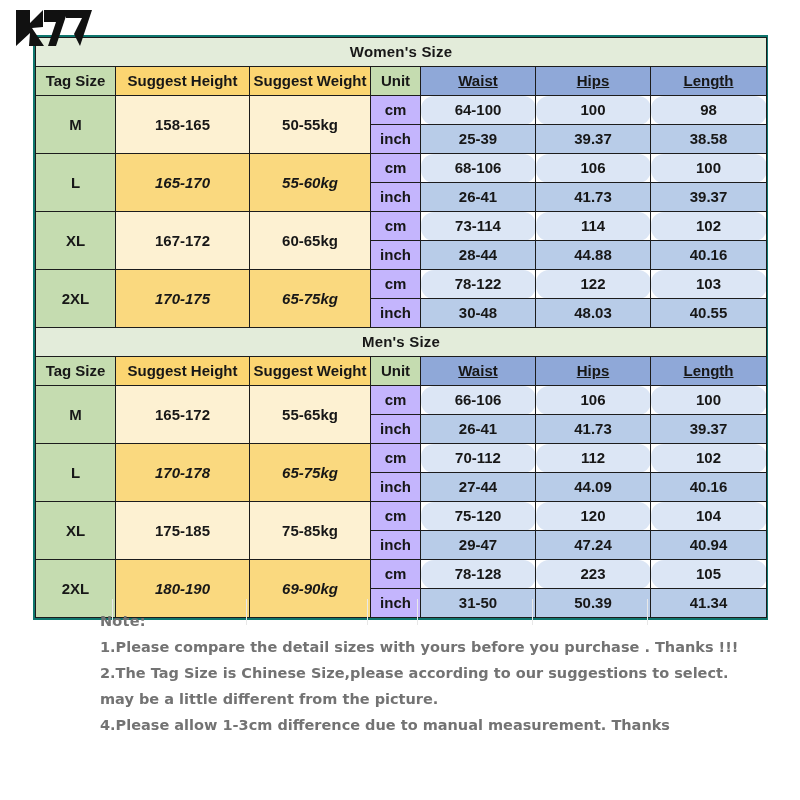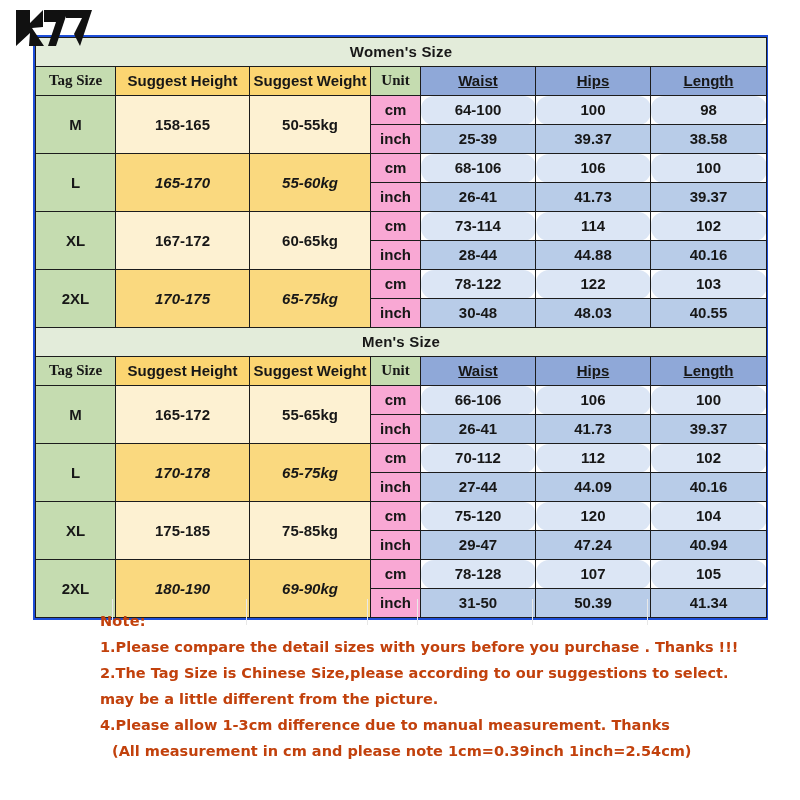--- a/index.html
+++ b/index.html
@@ -18,21 +18,21 @@
     left:14px; top:6px;
     width:92px; height:44px;
     z-index:5;
   }
 
   
   .sheet{
     position:absolute;
     left:33px; top:35px;
     width:735px;
-    border:2px solid #1d4ed8;
+    border:2px solid #0f766e;
     box-sizing:border-box;
     background:#ffffff;
   }
   table.size{
     border-collapse:collapse;
     width:100%;
     table-layout:fixed;
   }
   table.size td{
     border:1px solid #1c1c1c;
@@ -62,42 +62,41 @@
     font-weight:bold;
     height:40px;
     letter-spacing:.2px;
     color:#111111;
   }
   .hd-green{
     background:#c5dcb0;
     font-weight:bold;
     font-size:15px;
     height:31px;
-    font-family:Liberation Serif, serif;
   }
   .hd-gold{
     background:#fbd571;
     font-weight:bold;
     font-size:15px;
     height:31px;
   }
   .hd-blue{
     background:#8fa8d8;
     font-weight:bold;
     font-size:16px;
     height:31px;
     text-decoration:underline;
   }
   .tag-cell{
     background:#c5dcb0;
     font-size:15px;
     font-weight:600;
   }
   .unit-cell{
-    background:#f9a8d4;
+    background:#c4b5fd;
     font-size:13.5px;
     font-weight:600;
     height:26px;
   }
   .hw-light{background:#fdf1d2;}
   .hw-dark{background:#fad97f;font-style:italic;}
   .val-cm{background:#dce6f5;height:26px;border-radius:13px;}
   .val-inch{background:#b8cce8;height:26px;margin-left:28px;}
 
   
@@ -112,21 +111,21 @@
     top:0; width:1px; height:26px;
     background:#e8e8e8;
     display:block;
   }
 
   
   .notes{
     position:absolute;
     left:100px; top:608px;
     width:660px;
-    color:#c2410c;
+    color:#737373;
     font-size:14.5px;
     font-family:"DejaVu Sans",sans-serif;
     line-height:26px;
     font-weight:600;
   }
   .notes .line{white-space:nowrap;}
   .notes .line.indent{padding-left:12px;}
   .notes .head{letter-spacing:.2px;}
 </style>
 </head>
@@ -283,21 +282,21 @@
           <td class="val-inch">29-47</td>
           <td class="val-inch">47.24</td>
           <td class="val-inch">40.94</td>
         </tr>
         <tr>
           <td class="tag-cell" rowspan="2">2XL</td>
           <td class="hw-dark" rowspan="2">180-190</td>
           <td class="hw-dark" rowspan="2">69-90kg</td>
           <td class="unit-cell">cm</td>
           <td class="val-cm">78-128</td>
-          <td class="val-cm">107</td>
+          <td class="val-cm">223</td>
           <td class="val-cm">105</td>
         </tr>
         <tr>
           <td class="unit-cell">inch</td>
           <td class="val-inch">31-50</td>
           <td class="val-inch">50.39</td>
           <td class="val-inch">41.34</td>
         </tr>
       </tbody>
   </table>
@@ -311,14 +310,13 @@
     <i style="left:499px"></i>
     <i style="left:614px"></i>
 </div>
 
 <div class="notes">
   <div class="line head">Note:</div>
   <div class="line">1.Please compare the detail sizes with yours before you purchase . Thanks !!!</div>
   <div class="line">2.The Tag Size is Chinese Size,please according to our suggestions to select.</div>
   <div class="line">may be a little different from the picture.</div>
   <div class="line">4.Please allow 1-3cm difference due to manual measurement. Thanks</div>
-  <div class="line indent">(All measurement in cm and please note 1cm=0.39inch 1inch=2.54cm)</div>
 </div>
 
 </body></html>

